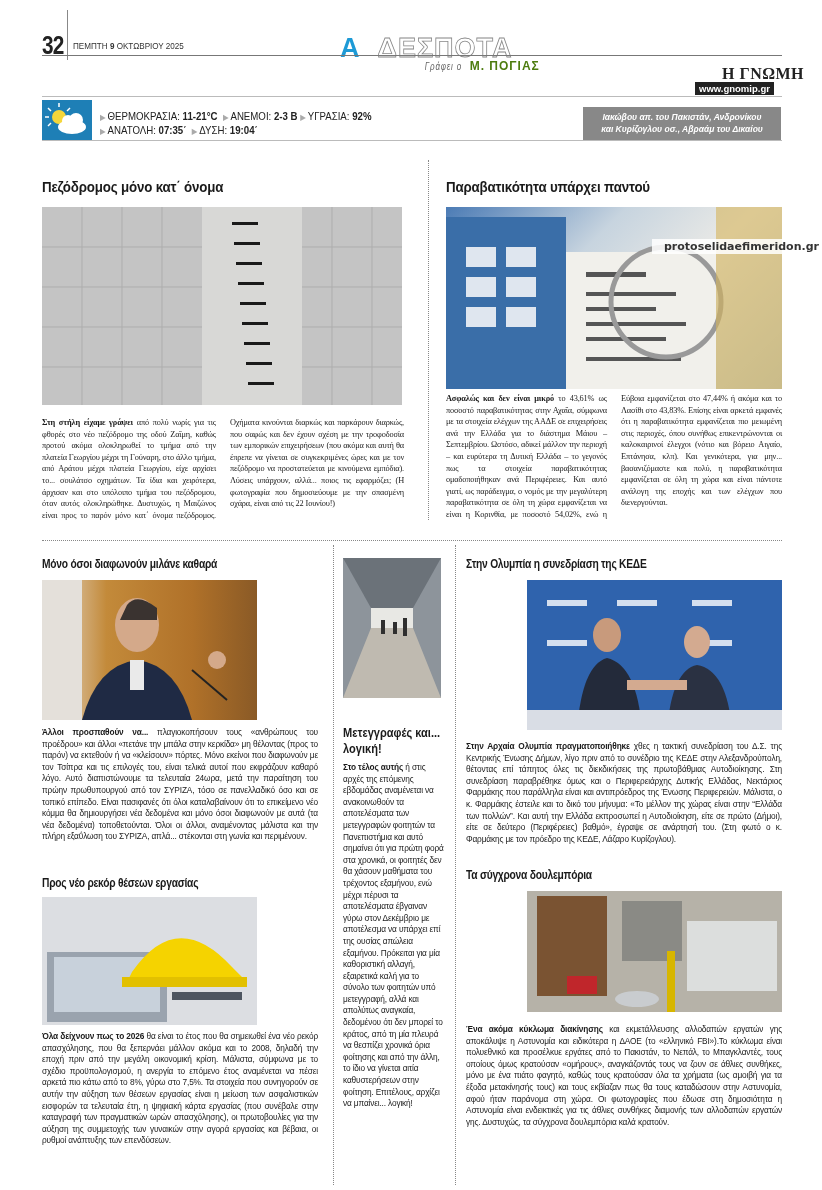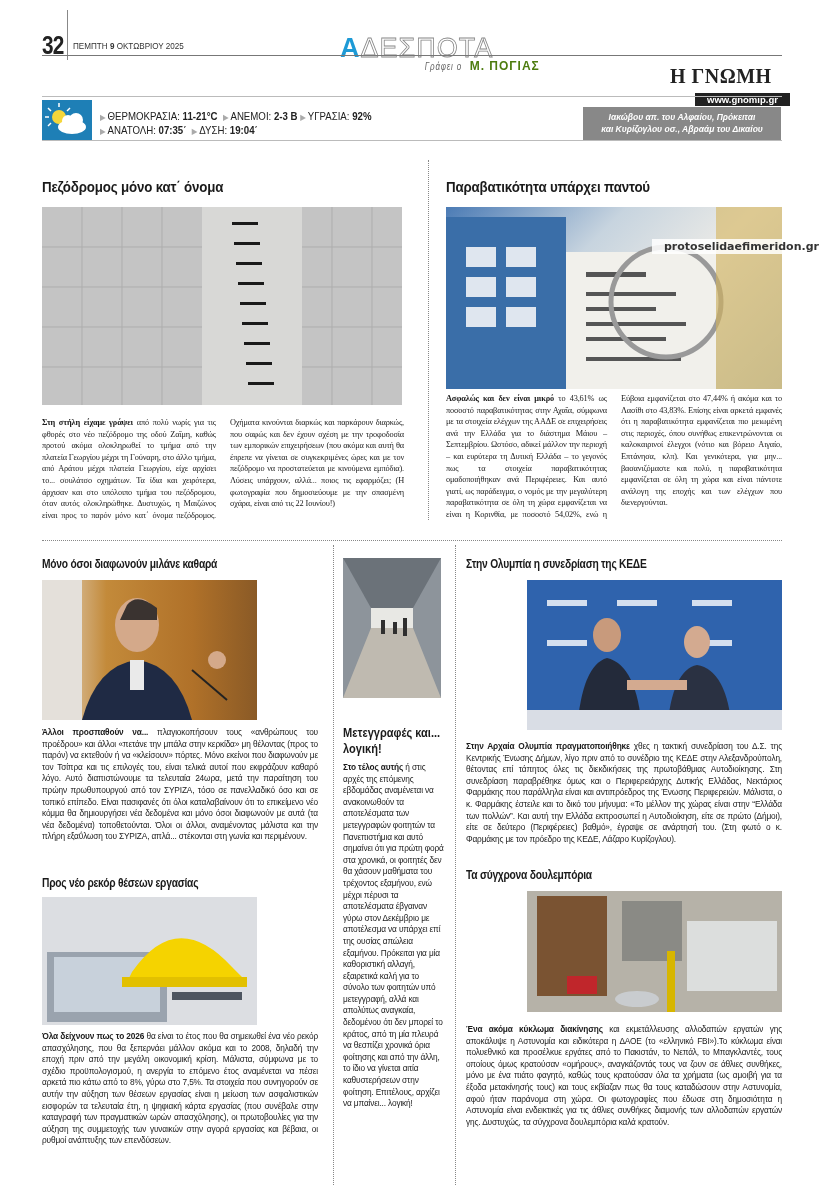--- a/index.html
+++ b/index.html
@@ -8,27 +8,27 @@
 
   
   .page-num { left: 42px; top: 30px; font-family: "Liberation Sans Narrow","Liberation Sans", sans-serif; font-size: 26px; font-weight: bold; letter-spacing: -1px; color:#222; transform: scaleX(0.8); transform-origin: left; }
   .vsep { left: 67px; top: 10px; width: 1px; height: 50px; background: #888; }
   .date { left: 73px; top: 41px; font-size: 9px; color: #333; transform: scaleX(0.9); transform-origin:left; }
   .date b { font-weight: bold; }
   .hrule-top { left: 42px; top: 55px; width: 740px; height: 1px; background: #777; }
 
   .brand { left: 340px; top: 33px; font-size: 27px; letter-spacing: 1px; color: #ffffff; }
   .brand .first { color: #1d9ad6; font-weight: bold; }
-  .brand .rest { color:#fff; -webkit-text-stroke: 0.8px #888; font-weight: normal; }
+  .brand .rest { color:#fff; -webkit-text-stroke: 0.8px #888; font-weight: bold; margin-left: 17px; }
   .byline { left: 420px; top: 59px; font-size: 11px; color:#666; }
   .byline span.lab { font-style: italic; font-size: 10px; letter-spacing: 1px; transform: scaleX(0.8); display:inline-block; }
   .byline b { color:#4d7c0f; font-size: 12px; letter-spacing: 1px; }
 
-  .logo { left: 670px; top: 65px; font-family: "Liberation Serif", serif; font-weight: bold; font-size: 20px; color:#222; letter-spacing: 0.5px; }
-  .logo-url { left: 695px; top: 82px; background: #222; color: #fff; font-size: 9.5px; font-weight: bold; padding: 1px 12px; margin-top: 11px; }
+  .logo { left: 722px; top: 65px; font-family: "Liberation Serif", serif; font-weight: bold; font-size: 16px; color:#222; letter-spacing: 0.5px; }
+  .logo-url { left: 695px; top: 82px; background: #222; color: #fff; font-size: 9.5px; font-weight: bold; padding: 1px 4px; }
 
   .rule2 { left: 42px; top: 96px; width: 740px; height: 1px; background: #bbb; }
   .rule3 { left: 42px; top: 140px; width: 740px; height: 1px; background: #bbb; }
 
   .weather-icon { left: 42px; top: 100px; width: 50px; height: 40px; background: #1e7fb6; overflow:hidden; }
   .weather-line { font-size: 10.5px; color:#222; left: 100px; transform: scaleX(0.92); transform-origin:left; white-space: nowrap; }
   .weather-line .arrow { color:#aaa; font-size: 8px; margin-right: 2px; }
   .weather-line b { font-weight:bold; }
   .namedays { left: 583px; top: 107px; width: 198px; height: 34px; background: #888; color:#fff; font-style: italic; font-weight: bold; font-size: 8.5px; text-align:center; line-height: 12px; padding-top: 4px; }
 
@@ -90,21 +90,21 @@
 <div class="abs weather-line" style="top:110px;">
   <span class="arrow">▶</span><span>ΘΕΡΜΟΚΡΑΣΙΑ:</span> <b>11-21°C</b>
   &nbsp;<span class="arrow">▶</span><span>ΑΝΕΜΟΙ:</span> <b>2-3 Β</b>
   <span class="arrow">▶</span><span>ΥΓΡΑΣΙΑ:</span> <b>92%</b>
 </div>
 <div class="abs weather-line" style="top:124px;">
   <span class="arrow">▶</span><span>ΑΝΑΤΟΛΗ:</span> <b>07:35΄</b>
   &nbsp;<span class="arrow">▶</span><span>ΔΥΣΗ:</span> <b>19:04΄</b>
 </div>
 <div class="abs namedays">
-  <div>Ιακώβου απ. του Αλφαίου, Πρόκειται</div>
+  <div>Ιακώβου απ. του Πακιστάν, Ανδρονίκου</div>
   <div>και Κυρίζογλου οσ., Αβραάμ του Δικαίου</div>
 </div>
 <div class="abs rule3"></div>
 
 <div class="abs vdots" style="left:428px; top:160px; height:360px;"></div>
 
 <div class="abs h1" style="left:42px; top:178px;">Πεζόδρομος μόνο κατ΄ όνομα</div>
 <div class="abs img img-paving" style="left:42px; top:207px; width:360px; height:198px;">
   <svg width="360" height="198">
     <rect x="0" y="0" width="360" height="198" fill="#c4c4c4"></rect>

